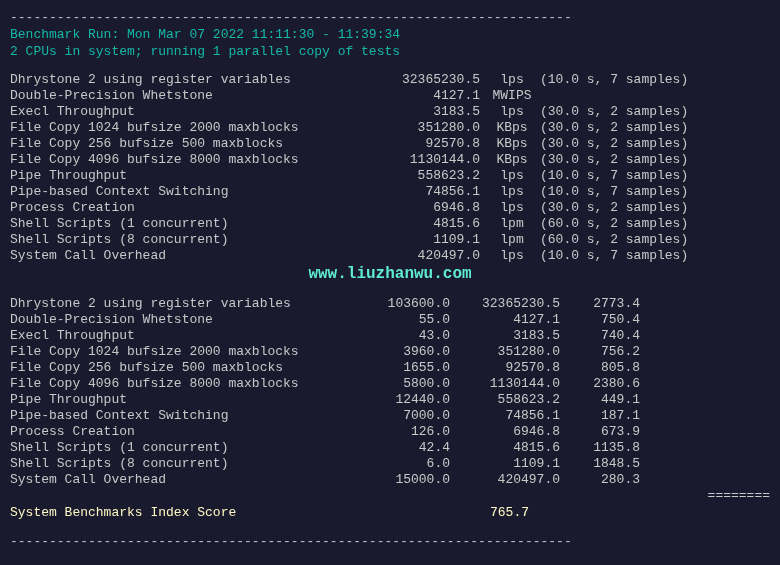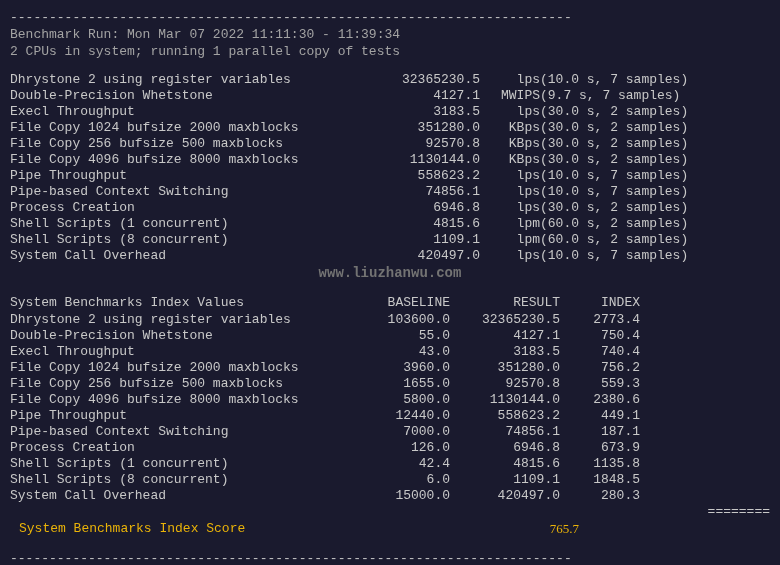--- a/index.html
+++ b/index.html
@@ -18,52 +18,52 @@
     }
     .terminal {
       background-color: #1a1a2e;
       padding: 4px 2px;
     }
     .separator {
       color: #c8c8c8;
       margin: 2px 0;
     }
     .header-line {
-      color: #a3a3a3;
+      color: #14b8a6;
       margin: 2px 0;
     }
     .blank {
       height: 10px;
     }
     .bench-row {
       display: flex;
       white-space: nowrap;
       margin: 1px 0;
       color: #c8c8c8;
     }
     .bench-label {
       flex: 0 0 340px;
     }
     .bench-value {
       flex: 0 0 130px;
       text-align: right;
     }
     .bench-unit {
       flex: 0 0 60px;
-      text-align: right;
+      text-align: center;
       padding-left: 4px;
     }
     .bench-extra {
       flex: 1;
       color: #c8c8c8;
     }
     .watermark {
-      color: #737373;
+      color: #5eead4;
       text-align: center;
-      font-size: 14px;
+      font-size: 16px;
       font-weight: bold;
       margin: 2px 0;
     }
     .index-header {
       display: flex;
       margin: 2px 0;
       color: #c8c8c8;
     }
     .idx-label {
       flex: 0 0 340px;
@@ -90,30 +90,29 @@
       justify-content: flex-end;
       color: #c8c8c8;
       margin: 1px 0;
     }
     .equals-val {
       flex: 0 0 80px;
       text-align: right;
     }
     .score-row {
       display: flex;
-      margin: 2px 9px;
-      color: #eab308;
+      margin: 2px 0;
+      color: #fef9c3;
     }
     .score-label {
       flex: 0 0 480px;
     }
     .score-value {
       flex: 0 0 80px;
-      text-align: right;
-      font-family: Liberation Serif, serif;
+      text-align: left;
     }
   </style>
 </head>
 <body>
 
 <div class="terminal">
   <div class="separator">------------------------------------------------------------------------</div>
 
   <div class="header-line">Benchmark Run: Mon Mar 07 2022 11:11:30 - 11:39:34</div>
   <div class="header-line">2 CPUs in system; running 1 parallel copy of tests</div>
@@ -124,21 +123,20 @@
       <div class="bench-row">
         <span class="bench-label">Dhrystone 2 using register variables</span>
         <span class="bench-value">32365230.5</span>
         <span class="bench-unit">lps</span>
         <span class="bench-extra"> (10.0 s, 7 samples)</span>
       </div>
       <div class="bench-row">
         <span class="bench-label">Double-Precision Whetstone</span>
         <span class="bench-value">4127.1</span>
         <span class="bench-unit">MWIPS</span>
-        <span class="bench-extra">(9.7 s, 7 samples)</span>
       </div>
       <div class="bench-row">
         <span class="bench-label">Execl Throughput</span>
         <span class="bench-value">3183.5</span>
         <span class="bench-unit">lps</span>
         <span class="bench-extra"> (30.0 s, 2 samples)</span>
       </div>
       <div class="bench-row">
         <span class="bench-label">File Copy 1024 bufsize 2000 maxblocks</span>
         <span class="bench-value">351280.0</span>
@@ -192,26 +190,20 @@
         <span class="bench-value">420497.0</span>
         <span class="bench-unit">lps</span>
         <span class="bench-extra"> (10.0 s, 7 samples)</span>
       </div>
     </div>
 
   <div class="watermark">www.liuzhanwu.com</div>
 
   <div class="blank"></div>
 
-  <div class="index-header">
-    <span class="idx-label">System Benchmarks Index Values</span>
-    <span class="idx-baseline">BASELINE</span>
-    <span class="idx-result">RESULT</span>
-    <span class="idx-index">INDEX</span>
-  </div>
 
   <div id="index-list">
       <div class="index-row">
         <span class="idx-label">Dhrystone 2 using register variables</span>
         <span class="idx-baseline">103600.0</span>
         <span class="idx-result">32365230.5</span>
         <span class="idx-index">2773.4</span>
       </div>
       <div class="index-row">
         <span class="idx-label">Double-Precision Whetstone</span>
@@ -228,21 +220,21 @@
       <div class="index-row">
         <span class="idx-label">File Copy 1024 bufsize 2000 maxblocks</span>
         <span class="idx-baseline">3960.0</span>
         <span class="idx-result">351280.0</span>
         <span class="idx-index">756.2</span>
       </div>
       <div class="index-row">
         <span class="idx-label">File Copy 256 bufsize 500 maxblocks</span>
         <span class="idx-baseline">1655.0</span>
         <span class="idx-result">92570.8</span>
-        <span class="idx-index">559.3</span>
+        <span class="idx-index">805.8</span>
       </div>
       <div class="index-row">
         <span class="idx-label">File Copy 4096 bufsize 8000 maxblocks</span>
         <span class="idx-baseline">5800.0</span>
         <span class="idx-result">1130144.0</span>
         <span class="idx-index">2380.6</span>
       </div>
       <div class="index-row">
         <span class="idx-label">Pipe Throughput</span>
         <span class="idx-baseline">12440.0</span>

